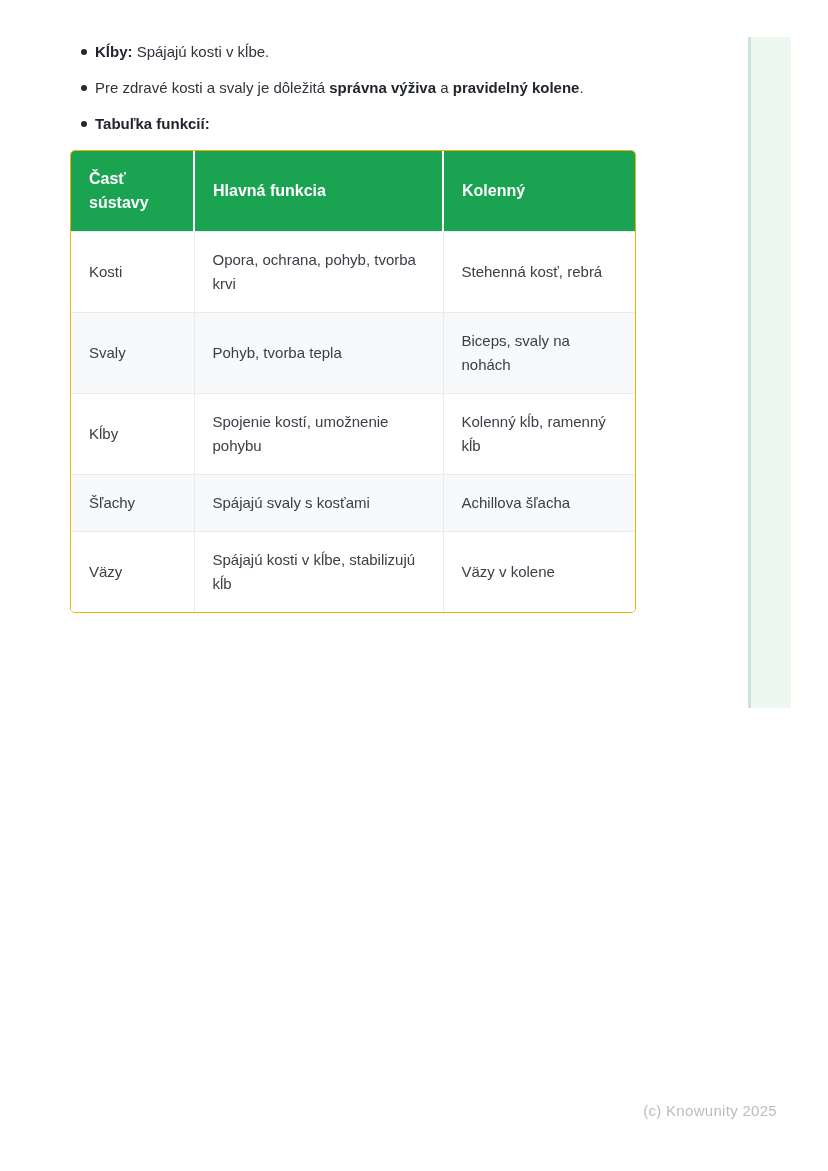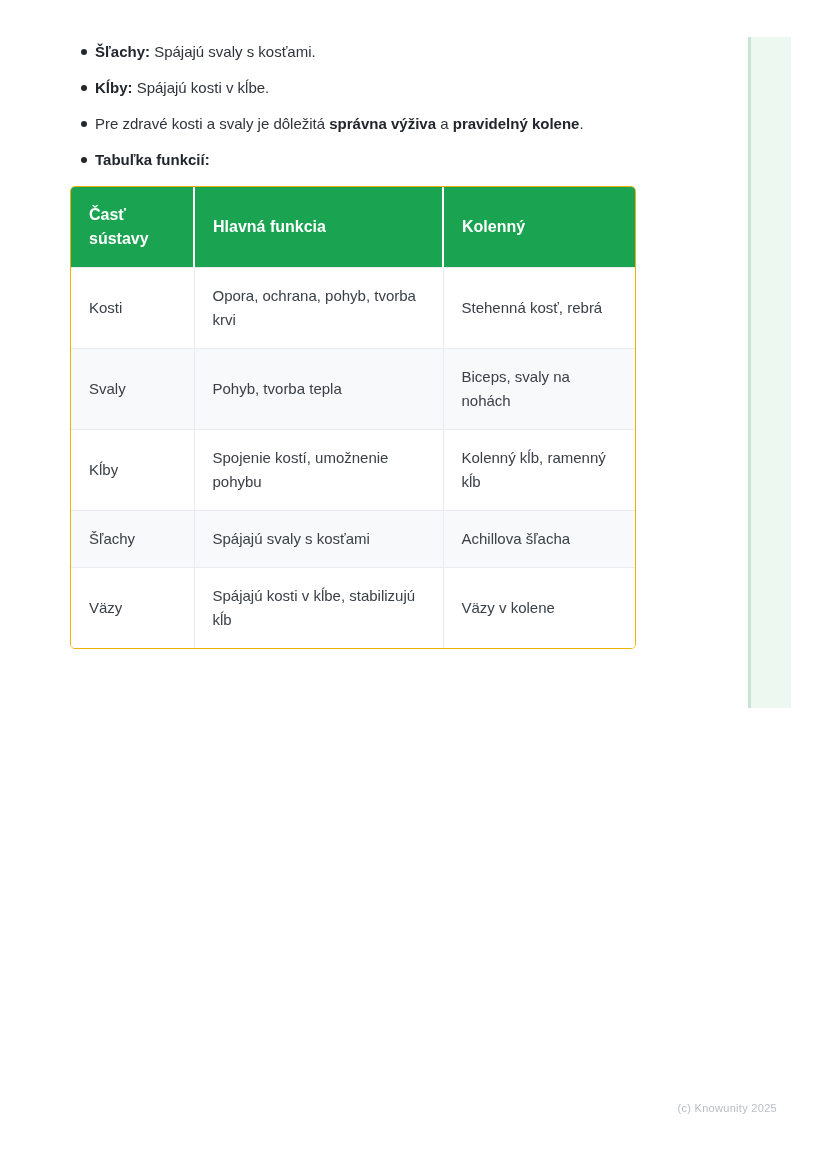--- a/index.html
+++ b/index.html
@@ -101,35 +101,31 @@
     background: #edf8f1;
     border-left: 3px solid #c9e3d4;
     box-sizing: border-box;
   }
 
   
   .footer {
     position: absolute;
     top: 1102px;
     right: 51px;
-    font-size: 11px;
+    font-size: 15px;
     color: #b9bdc2;
     letter-spacing: 0.3px;
   }
 </style>
 </head>
 <body>
 
 <div class="content">
 
   <ul class="bullets">
-    <li>
-      <span class="dot"></span>
-      <span class="b">Šľachy:</span><span> Spájajú svaly s kosťami.</span>
-    </li>
     <li>
       <span class="dot"></span>
       <span class="b">Kĺby:</span><span> Spájajú kosti v kĺbe.</span>
     </li>
     <li>
       <span class="dot"></span>
       <span>Pre zdravé kosti a svaly je dôležitá </span><span class="b">správna výživa</span><span> a </span><span class="b">pravidelný kolene</span><span>.</span>
     </li>
     <li>
       <span class="dot"></span>

